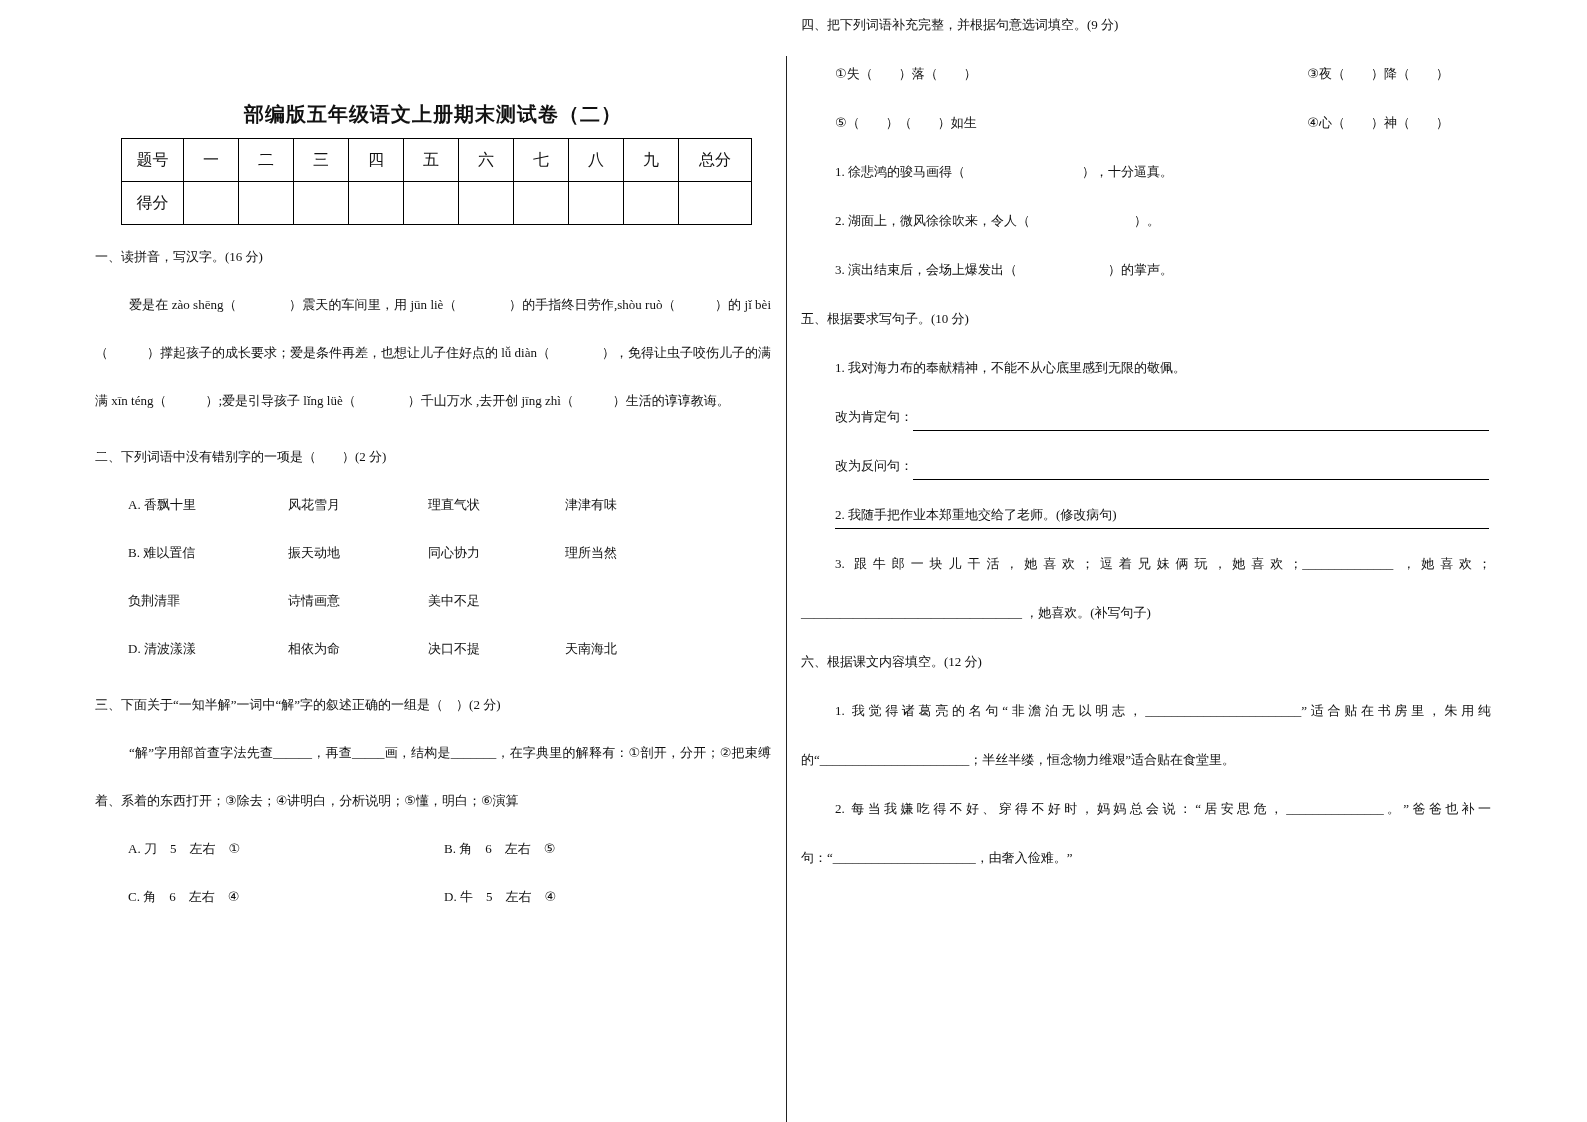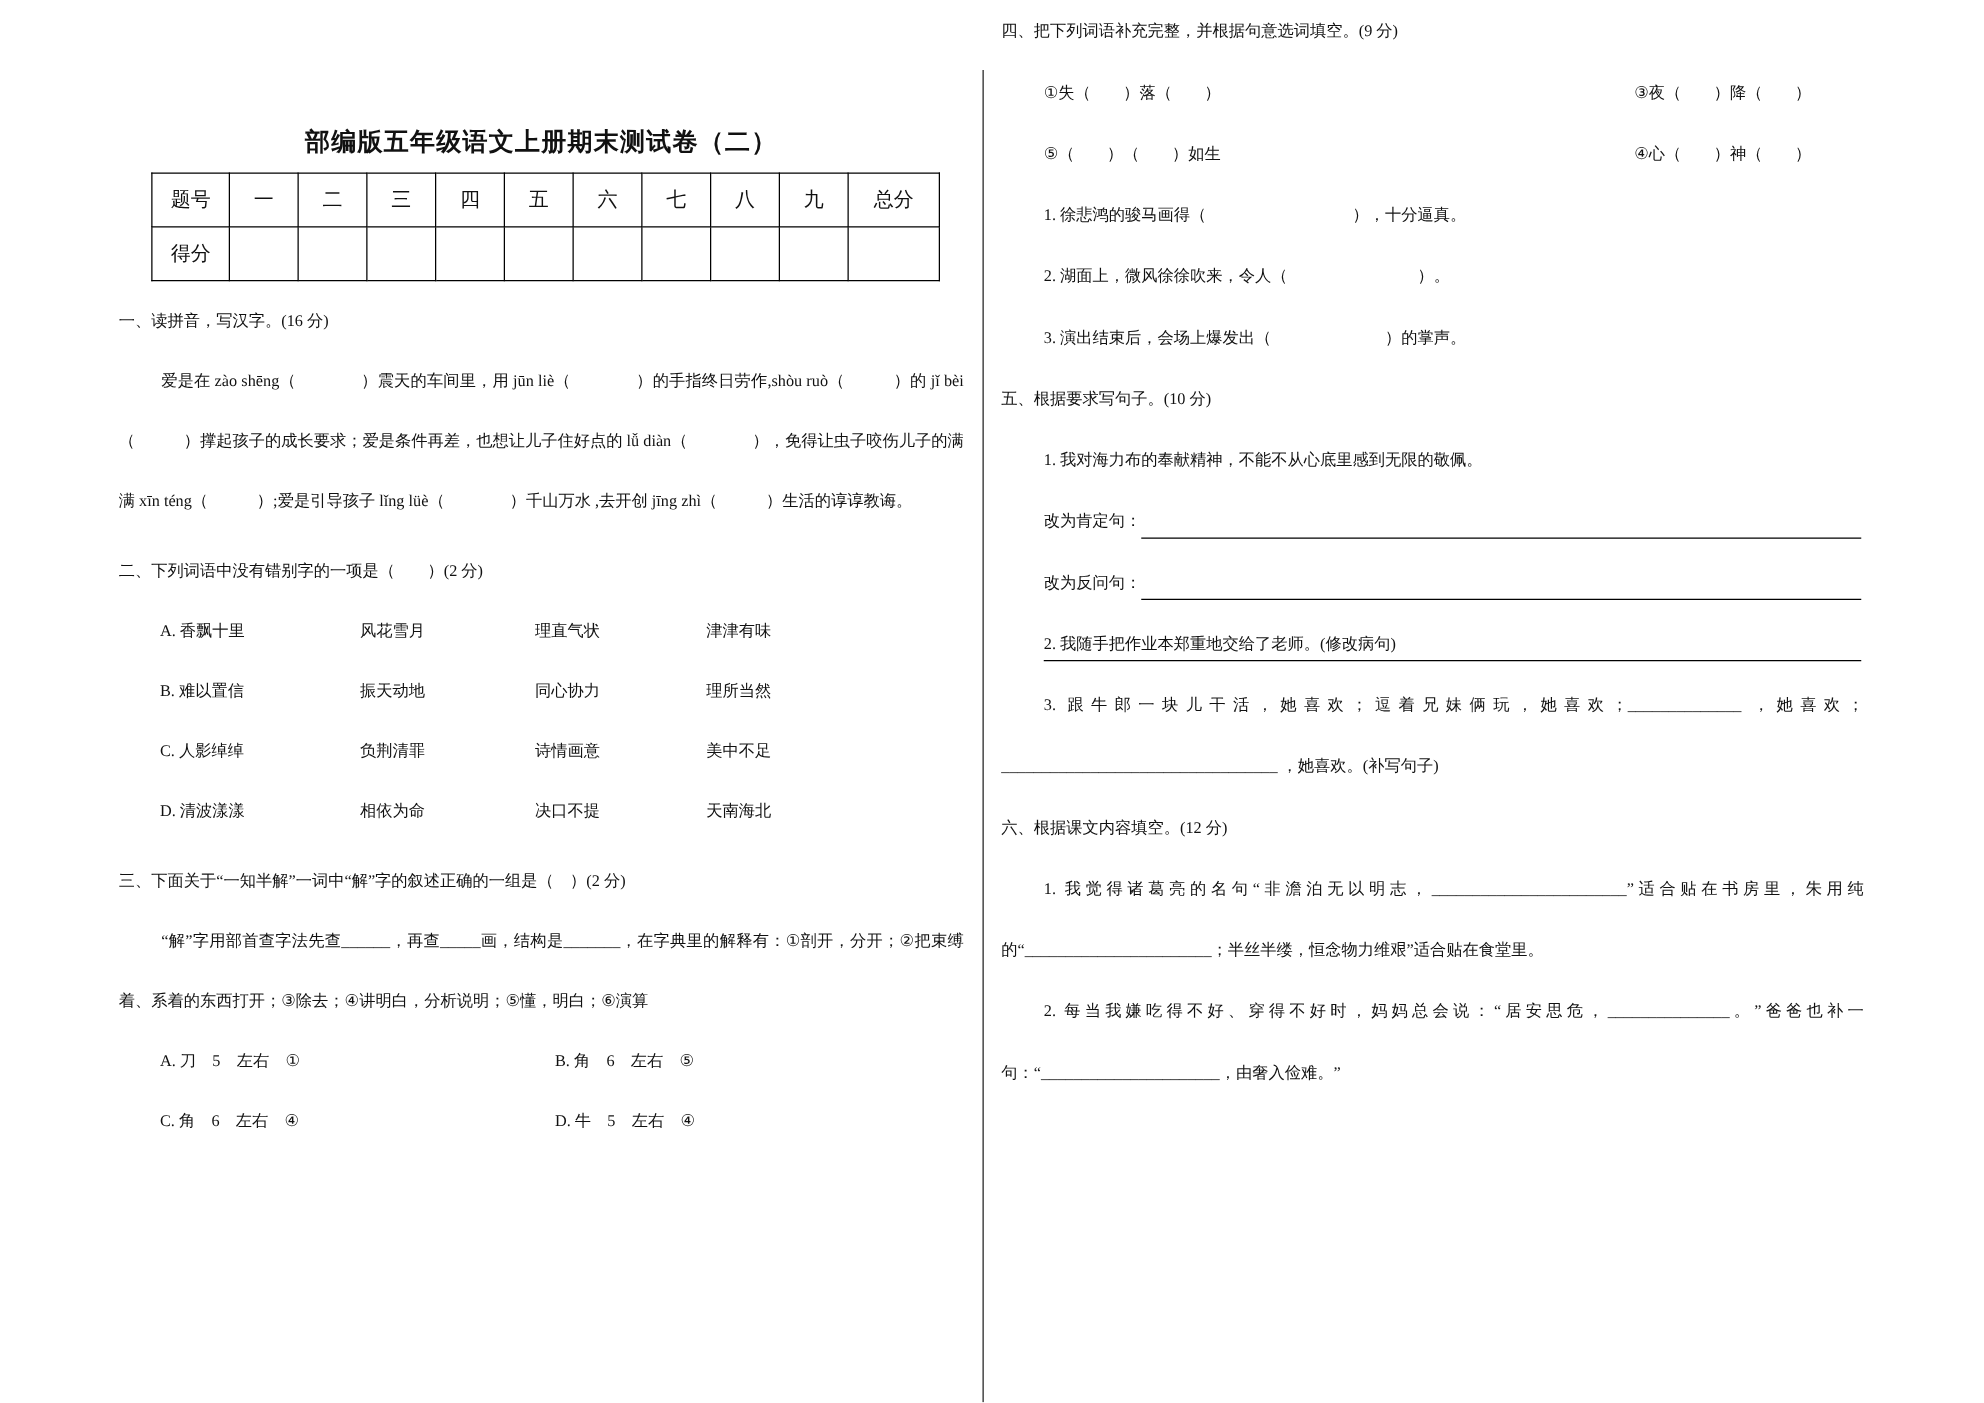--- a/index.html
+++ b/index.html
@@ -88,21 +88,20 @@
       <span>理直气状</span>
       <span>津津有味</span>
     </div>
     <div class="line opt4">
       <span>B. 难以置信</span>
       <span>振天动地</span>
       <span>同心协力</span>
       <span>理所当然</span>
     </div>
     <div class="line opt4">
-      <span>C. 人影绰绰</span>
       <span>负荆清罪</span>
       <span>诗情画意</span>
       <span>美中不足</span>
     </div>
     <div class="line opt4">
       <span>D. 清波漾漾</span>
       <span>相依为命</span>
       <span>决口不提</span>
       <span>天南海北</span>
     </div>

